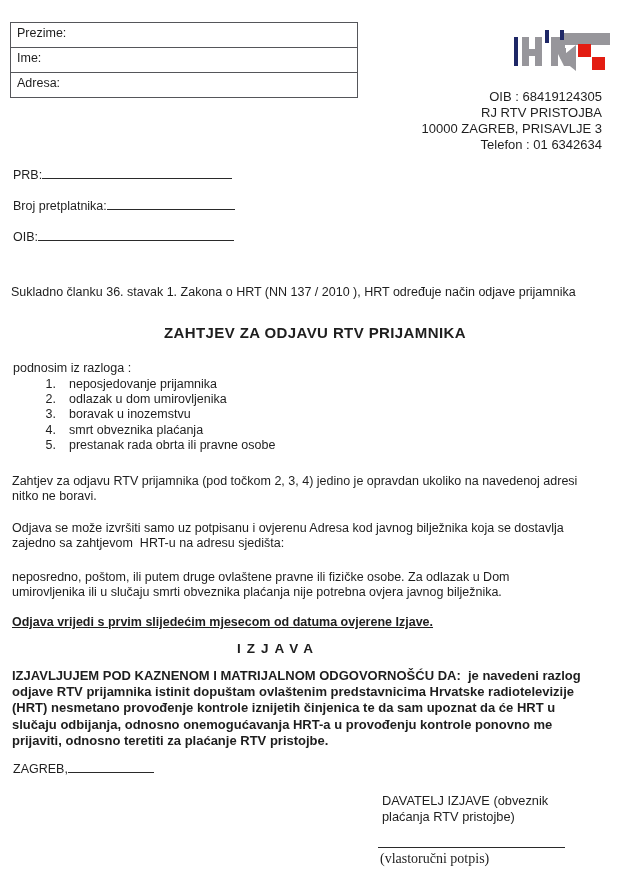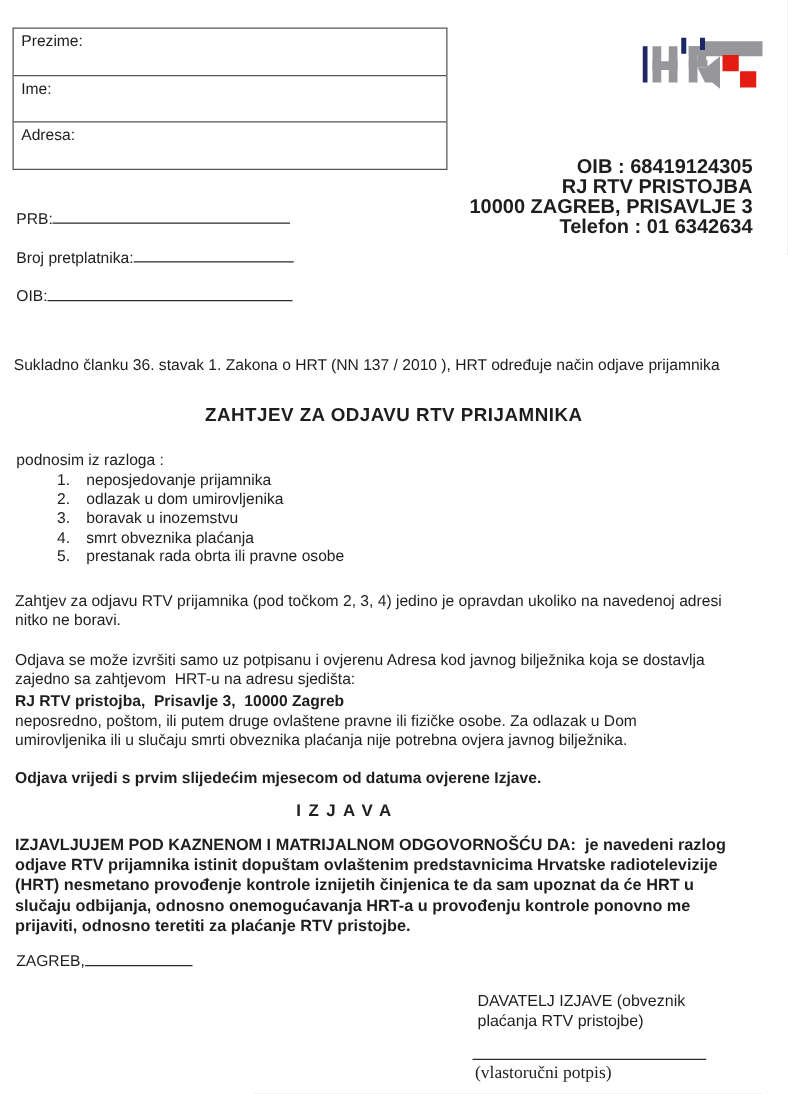--- a/index.html
+++ b/index.html
@@ -12,34 +12,34 @@
     font-family: "Liberation Sans", sans-serif;
     color: #1e1e1e;
     font-size: 12.5px;
     overflow: hidden;
   }
   .pre { white-space: pre-wrap; }
 
   
   .personal-box {
     position: absolute; left: 10px; top: 22px;
-    width: 348px; height: 114px;
+    width: 348px; height: 76px;
     border: 1.5px solid #55565a;
     display: flex; flex-direction: column;
   }
   .personal-row { flex: 1; border-bottom: 1px solid #55565a; padding: 3px 6px; }
   .personal-row:last-child { border-bottom: none; }
 
   
   .logo { position: absolute; left: 514px; top: 30px; width: 101px; height: 48px; }
 
   
   .org-block {
     position: absolute; top: 89px; left: 260px; width: 342px;
-    text-align: right; font-weight: bold; font-size: 16px; line-height: 16px; margin-top: 37px;
+    text-align: right; font-weight: normal; font-size: 13px; line-height: 16px;
   }
 
   
   .field-row { position: absolute; left: 13px; white-space: nowrap; }
   .blank-line { display: inline-block; border-bottom: 1.2px solid #2a2a2a; height: 13px; vertical-align: baseline; }
   .w-prb { width: 190px; }
   .w-sub { width: 128px; }
   .w-oib { width: 196px; }
   .w-city { width: 86px; }
 
@@ -56,21 +56,21 @@
   .reason-num { width: 20px; text-align: right; }
   .reason-text { margin-left: 13px; }
 
   .para { position: absolute; left: 12px; width: 610px; line-height: 15.4px; }
   .p1 { top: 474px; }
   .p2 { top: 521px; }
   .addr-bold { position: absolute; left: 12px; top: 554px; font-weight: bold; }
   .p3 { top: 570px; }
   .valid-note {
     position: absolute; left: 12px; top: 615px;
-    font-weight: bold; 
+    font-weight: bold; text-decoration: underline;
   }
 
   .izjava-heading {
     position: absolute; left: 0; top: 641px; width: 556px;
     text-align: center; font-weight: bold; font-size: 13.5px; letter-spacing: 6px;
   }
   .statement {
     position: absolute; left: 12px; top: 668px; width: 614px;
     font-weight: bold; font-size: 13px; line-height: 16.2px;
   }
@@ -169,21 +169,20 @@
   <div class="para p1">
     <div class="pre">Zahtjev za odjavu RTV prijamnika (pod točkom 2, 3, 4) jedino je opravdan ukoliko na navedenoj adresi</div>
     <div class="pre">nitko ne boravi.</div>
   </div>
 
   <div class="para p2">
     <div class="pre">Odjava se može izvršiti samo uz potpisanu i ovjerenu Adresa kod javnog bilježnika koja se dostavlja</div>
     <div class="pre">zajedno sa zahtjevom  HRT-u na adresu sjedišta:</div>
   </div>
 
-  <div class="addr-bold pre">RJ RTV pristojba,  Prisavlje 3,  10000 Zagreb</div>
 
   <div class="para p3">
     <div class="pre">neposredno, poštom, ili putem druge ovlaštene pravne ili fizičke osobe. Za odlazak u Dom</div>
     <div class="pre">umirovljenika ili u slučaju smrti obveznika plaćanja nije potrebna ovjera javnog bilježnika.</div>
   </div>
 
   <div class="valid-note">Odjava vrijedi s prvim slijedećim mjesecom od datuma ovjerene Izjave.</div>
 
   <div class="izjava-heading">IZJAVA</div>
   <div class="statement">

